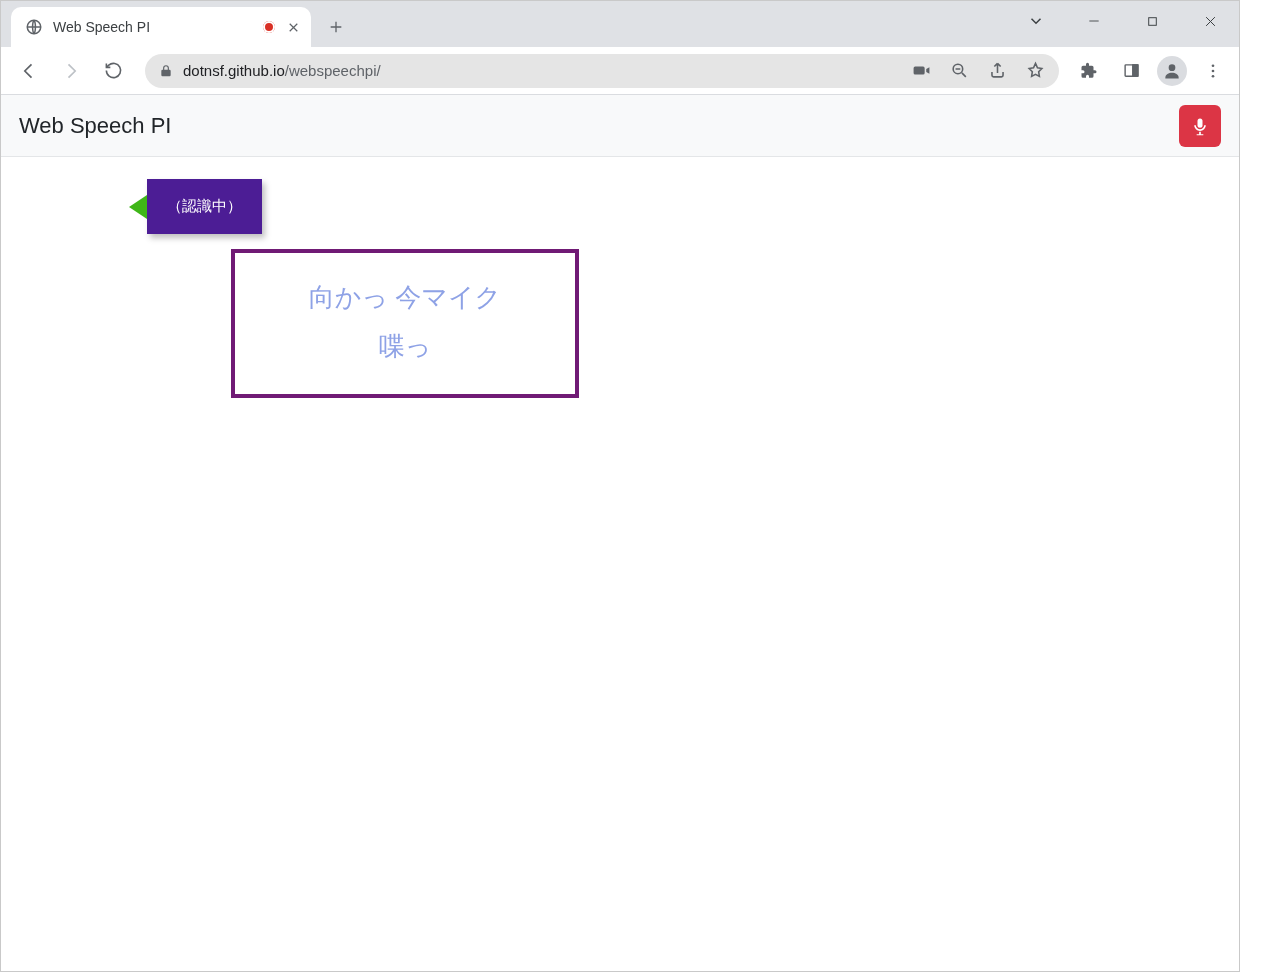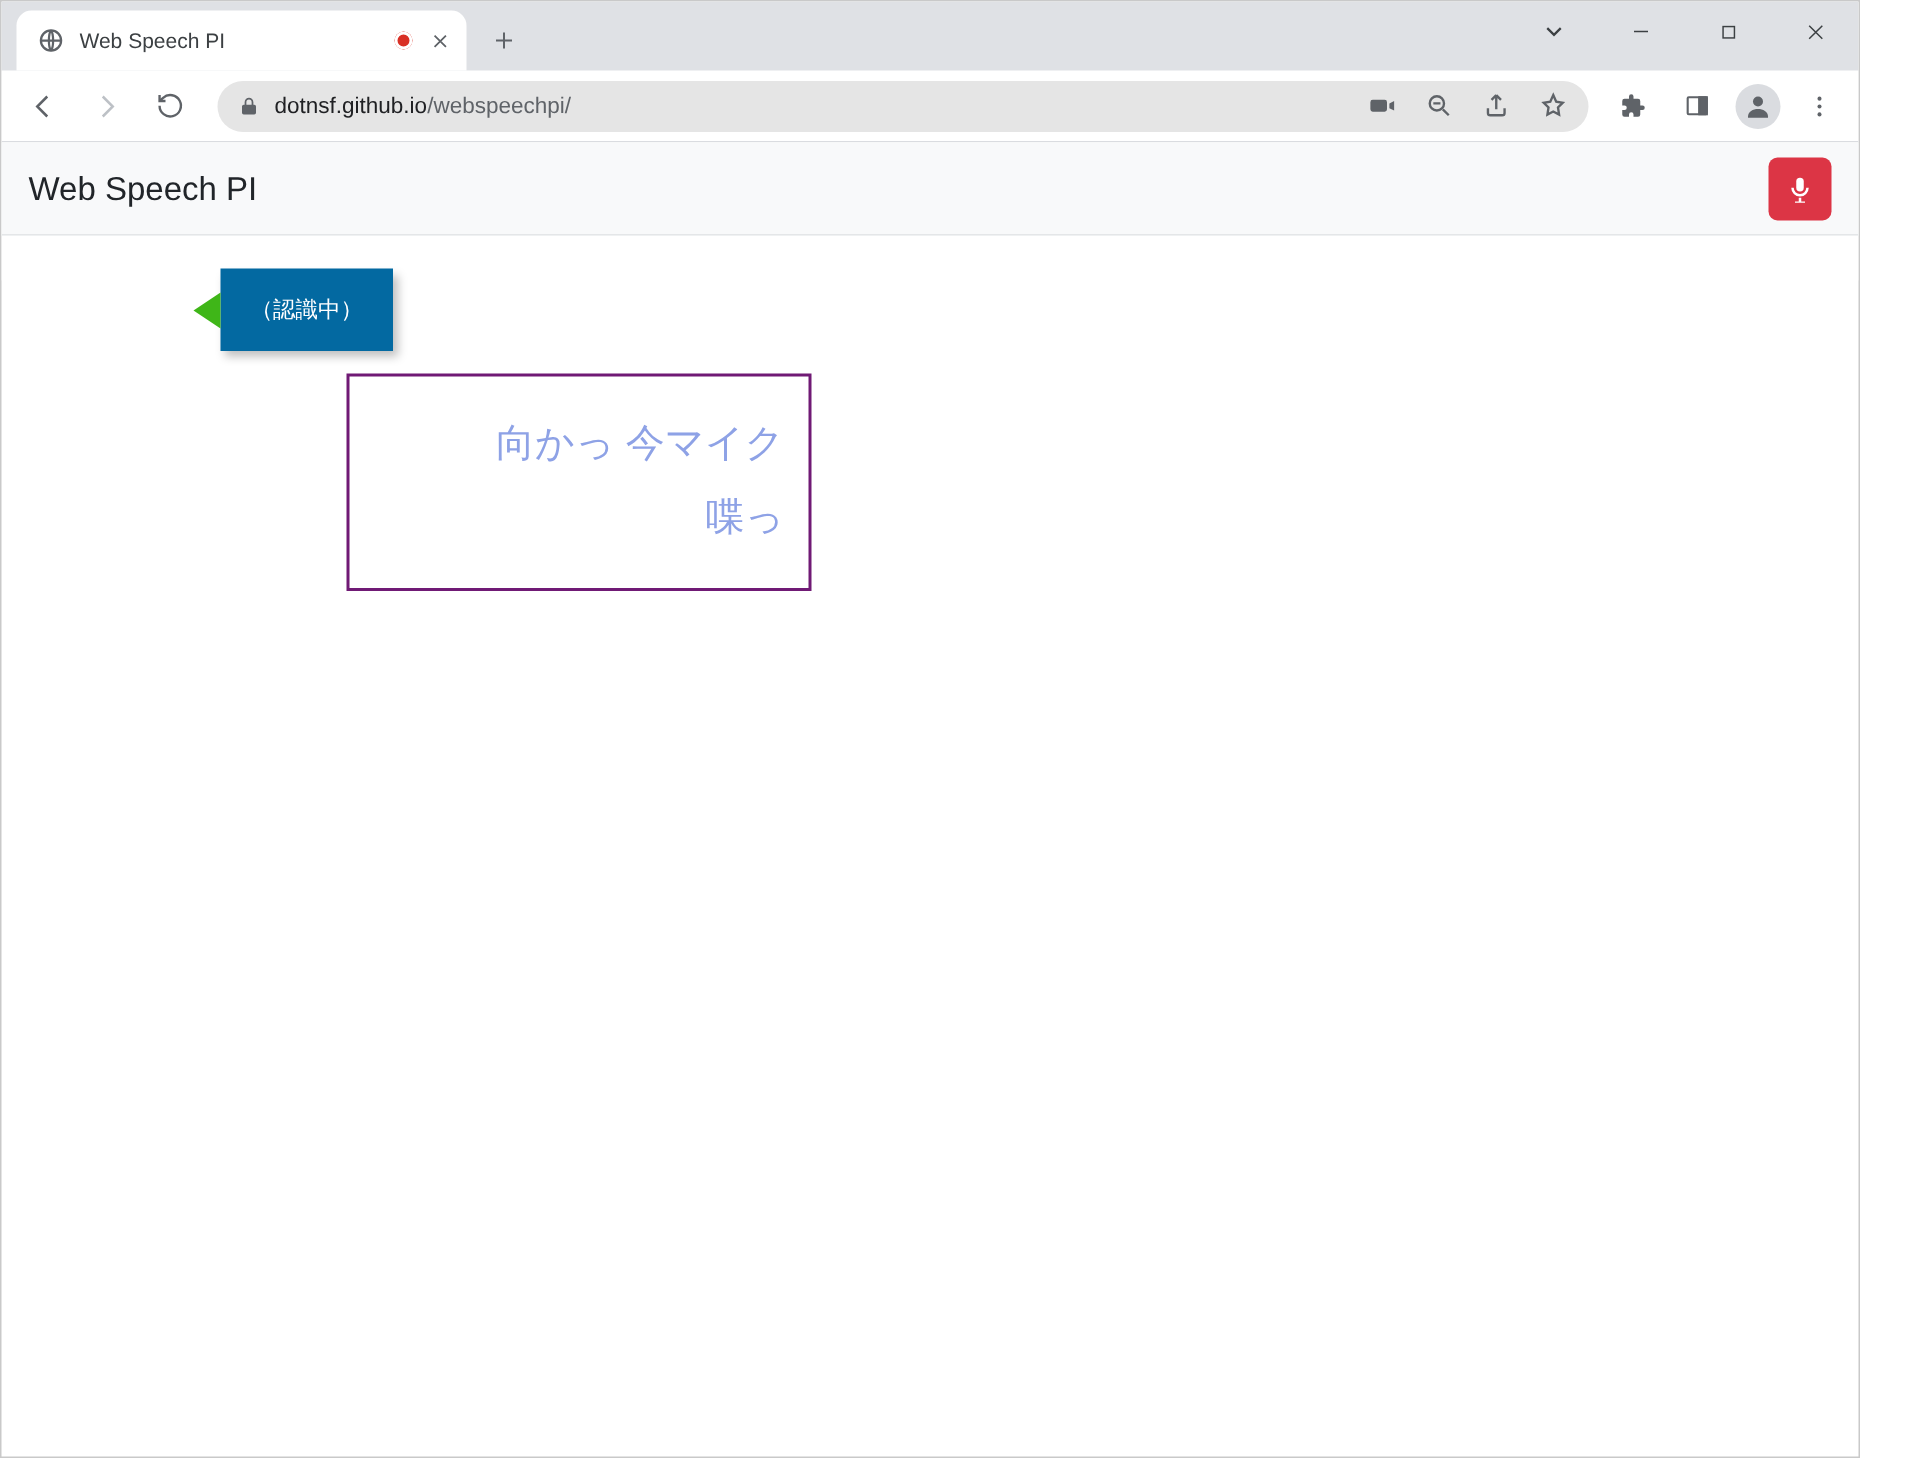--- a/index.html
+++ b/index.html
@@ -146,43 +146,43 @@
 
   .content-area {
     position: relative;
     padding: 30px 0 0 0;
   }
 
   .status-chip {
     position: absolute;
     left: 146px;
     top: 22px;
-    background: #0369a1;
+    background: #4c1d95;
     color: #ffffff;
     font-size: 15px;
     padding: 18px 20px;
     box-shadow: 3px 4px 6px rgba(0,0,0,0.25);
   }
   .status-chip::before {
     content:"";
     position:absolute;
     left:-18px; top:50%; transform:translateY(-50%);
     border: 12px solid transparent;
     border-right: 18px solid #3fb618;
     border-left: none;
   }
 
   .speech-box {
     position:absolute;
     left: 230px;
     top: 92px;
-    width: 310px;
-    border: 2px solid #701a75;
+    width: 348px;
+    border: 4px solid #701a75;
     padding: 20px 16px 22px 16px;
-    text-align: right;
+    text-align: center;
   }
   .speech-text {
     font-size: 26px;
     color: #8ea2e6;
     line-height: 1.9;
     font-weight: 400;
     white-space: pre-line;
   }
 
   svg { display:block; }

